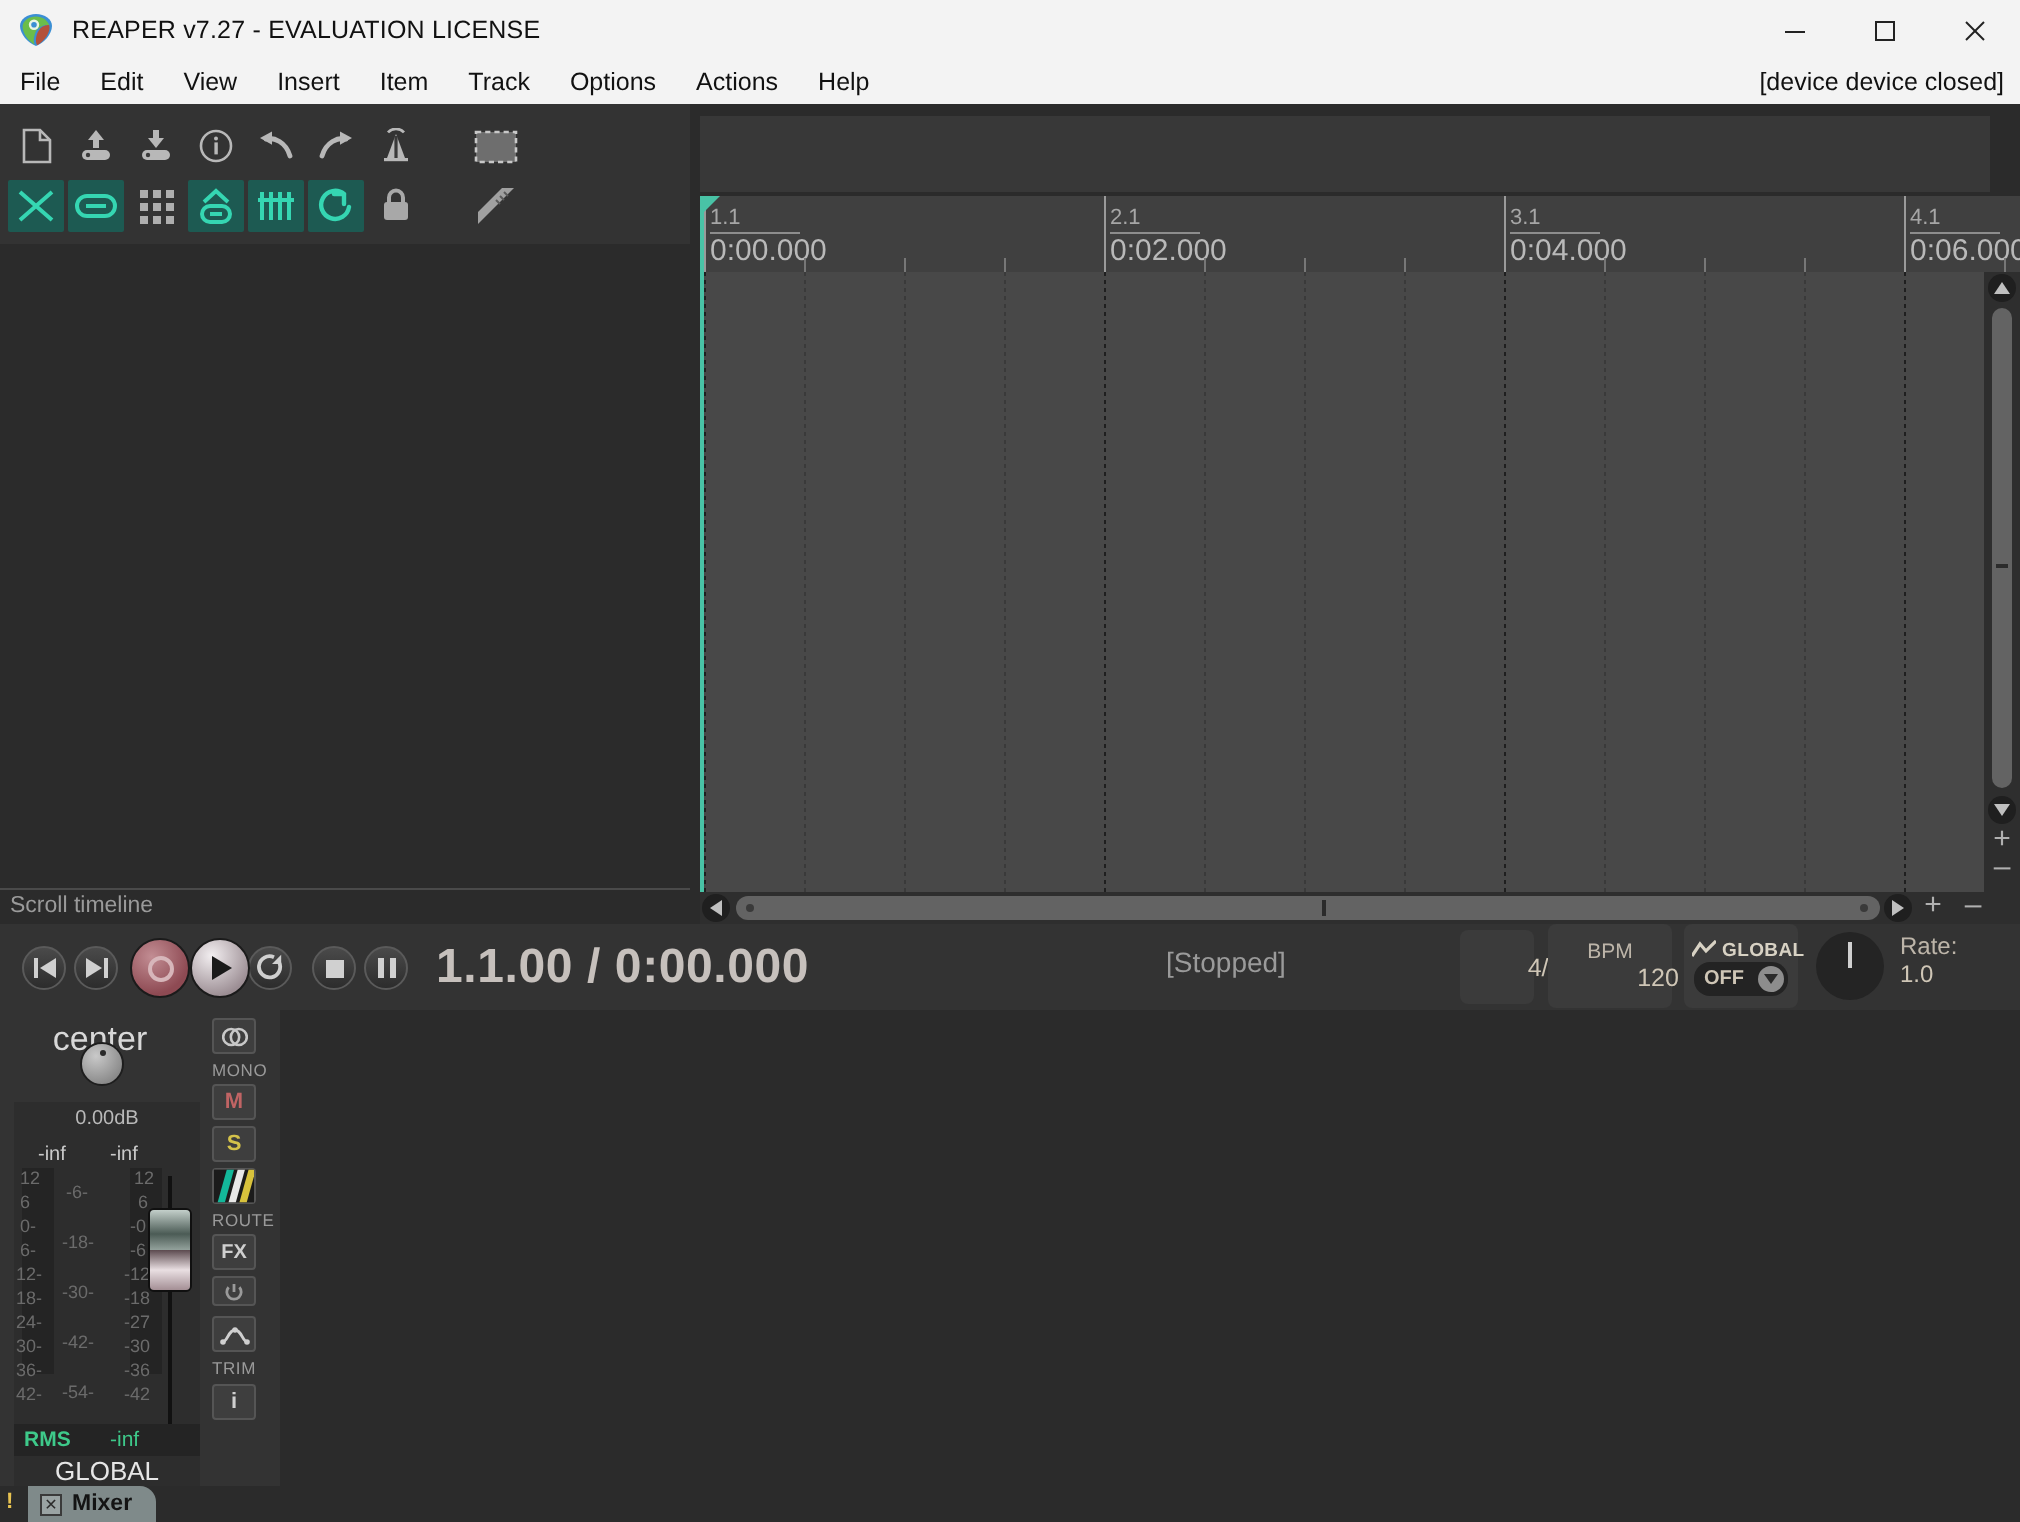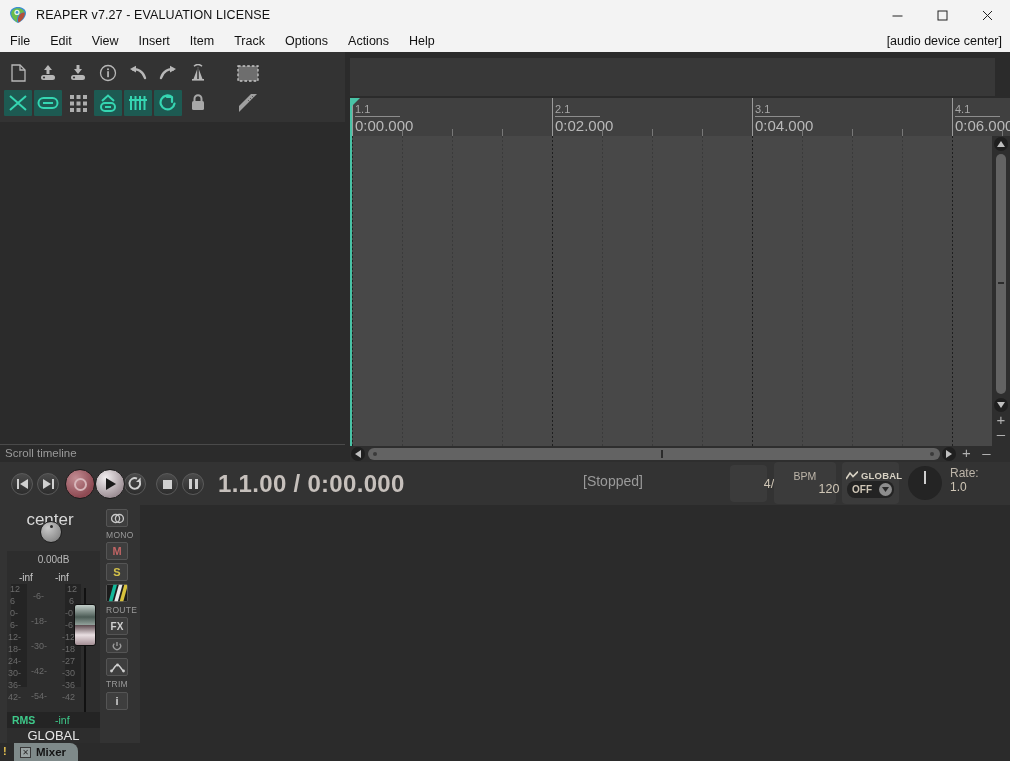--- a/index.html
+++ b/index.html
@@ -229,21 +229,21 @@
   <div class="menubar">
     <div class="menu-item">File</div>
     <div class="menu-item">Edit</div>
     <div class="menu-item">View</div>
     <div class="menu-item">Insert</div>
     <div class="menu-item">Item</div>
     <div class="menu-item">Track</div>
     <div class="menu-item">Options</div>
     <div class="menu-item">Actions</div>
     <div class="menu-item">Help</div>
-    <div class="audio-status">[audio device center]</div>
+    <div class="audio-status">[device device closed]</div>
   </div>
 
   <div class="maindark"></div>
 
   <div class="toolbar">
     <div class="tb-row r1">
       <div class="tbtn">
         <svg width="17" height="18" viewBox="0 0 17 18">
             <path d="M2 1 h8 l5 5 v11 h-13 z" fill="none" stroke="#b8b8b8" stroke-width="1.3"></path>
             <path d="M10 1 v5 h5" fill="none" stroke="#b8b8b8" stroke-width="1.3"></path>

